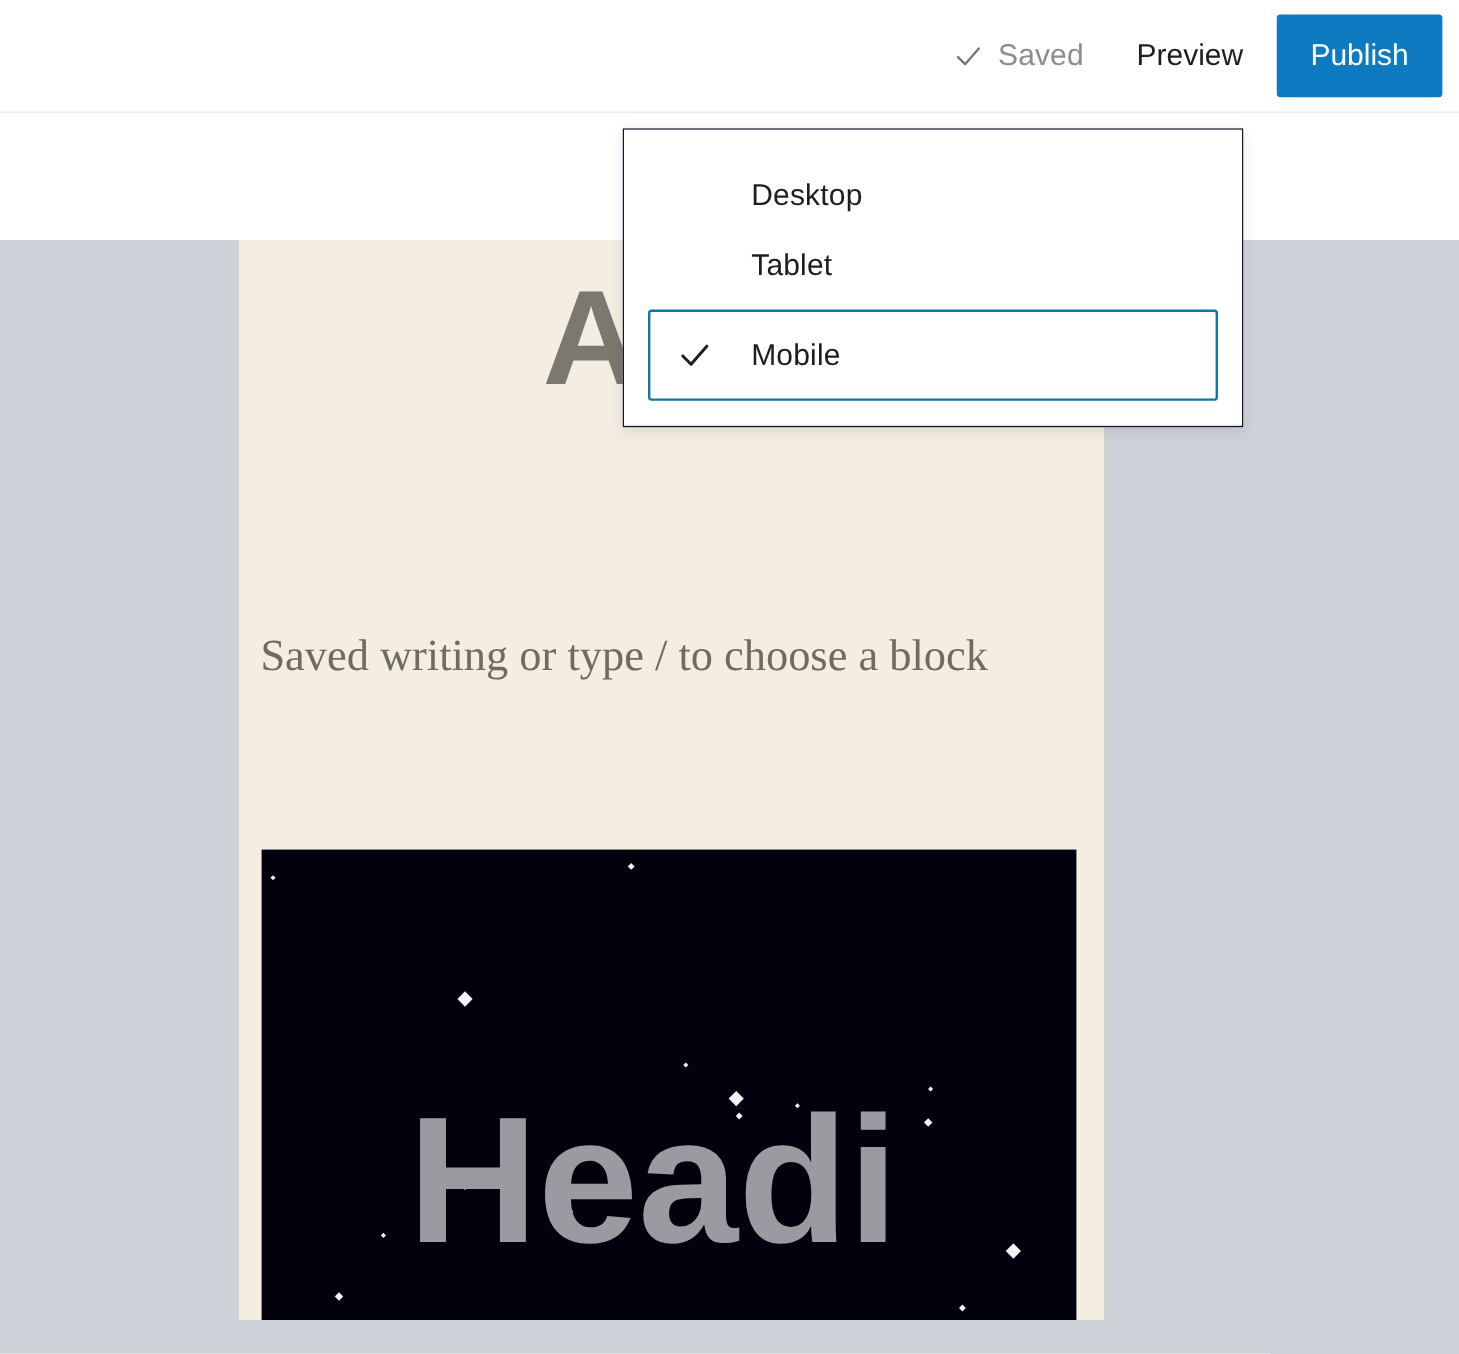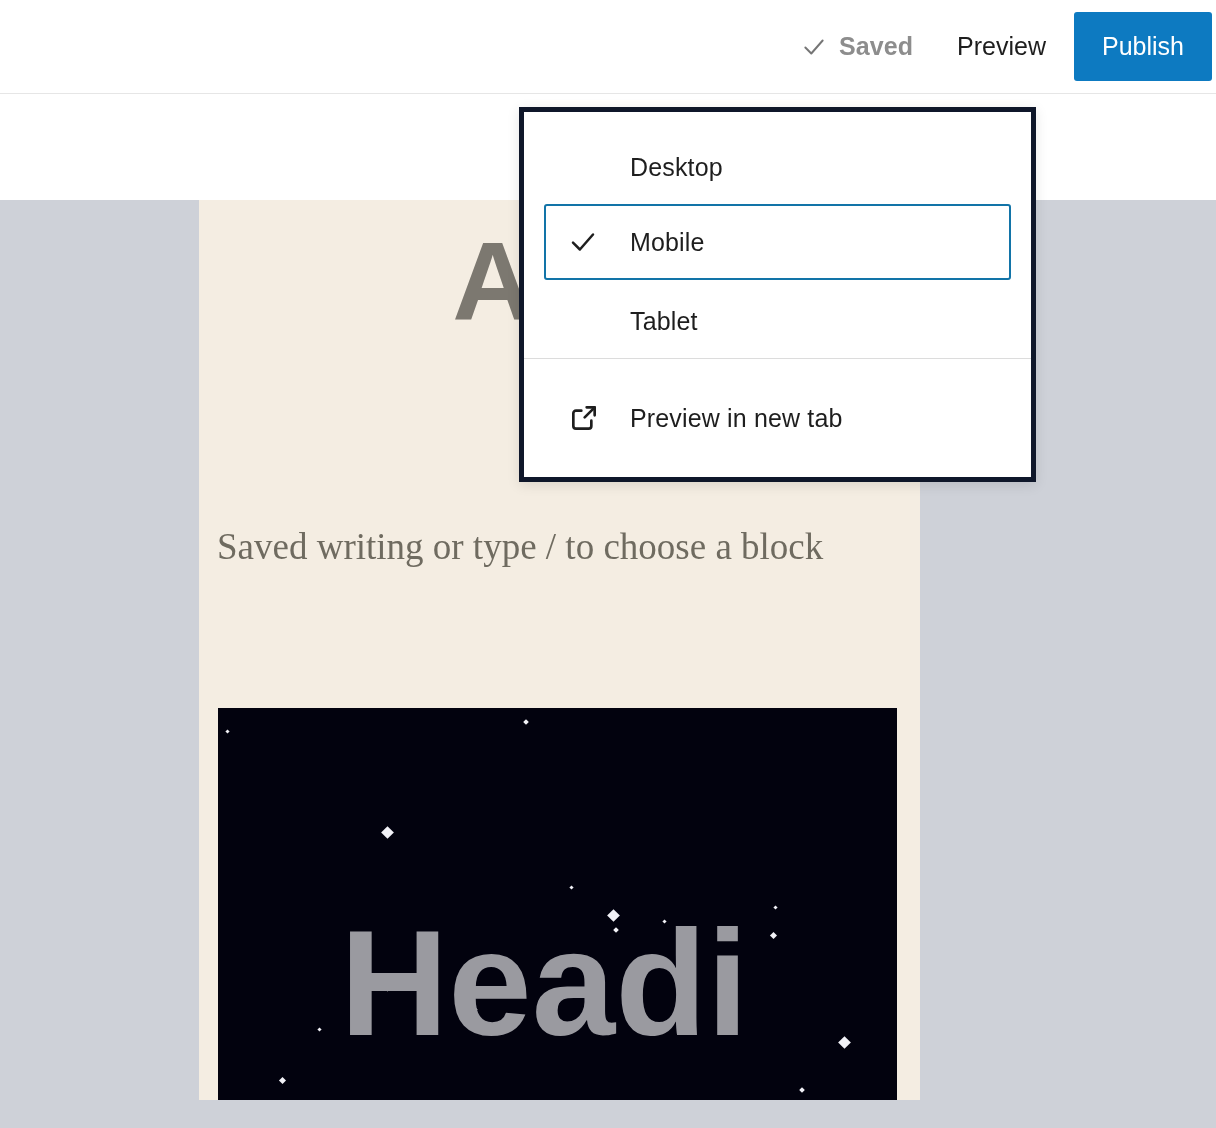--- a/index.html
+++ b/index.html
@@ -39,21 +39,20 @@
     height: 93px;
   }
   .check-icon-gray {
     width: 26px; height: 26px;
     display: block;
   }
   .saved-label {
     font-size: 25px;
     color: #8d8d8d;
     letter-spacing: 0.1px;
-    font-weight: bold;
   }
   .preview-button {
     font-size: 25px;
     color: #1e1e1e;
     padding: 0 28px;
     height: 93px;
     display: flex;
     align-items: center;
     background: transparent;
     border: none;
@@ -62,21 +61,21 @@
     text-align: right;
   }
   .publish-button {
     background: #0d7ac1;
     color: #ffffff;
     font-size: 25px;
     border: none;
     border-radius: 3px;
     height: 69px;
     padding: 0 28px;
-    margin-right: 4px;
+    margin-right: 14px;
     cursor: pointer;
     display: flex;
     align-items: center;
     font-family: "Liberation Sans", sans-serif;
   }
 
   
   .secondbar {
     position: absolute;
     left: 0; top: 93px;
@@ -153,21 +152,21 @@
     transform: rotate(45deg);
   }
 
   
   .dropdown {
     position: absolute;
     left: 519px;
     top: 107px;
     width: 517px;
     background: #ffffff;
-    border: 5px solid #0f172a;
+    border: 1px solid #0f172a;
     box-shadow: 0 3px 12px rgba(0,0,0,0.10);
     box-sizing: border-box;
     z-index: 50;
   }
   .dd-section-top {
     padding: 26px 0 8px 0;
   }
   .dd-item {
     display: flex;
     align-items: center;
@@ -271,48 +270,34 @@
 
 <div class="dropdown">
 
   <div class="dd-section-top">
 
     <div class="dd-item">
       <span class="dd-icon-slot"></span>
       <span class="dd-label">Desktop</span>
     </div>
 
+    <div class="dd-item">
+      <span class="dd-icon-slot"></span>
+      <span class="dd-label">Tablet</span>
+    </div>
+
     <div class="dd-item selected">
       <span class="dd-icon-slot">
         <span class="check-icon-dark">
           <svg viewBox="0 0 24 24" width="30" height="30" fill="none" stroke="#1e1e1e" stroke-width="2" stroke-linecap="round" stroke-linejoin="round">
             <polyline points="4,12.5 9.5,18 20,6"></polyline>
           </svg>
         </span>
       </span>
       <span class="dd-label">Mobile</span>
     </div>
 
-    <div class="dd-item">
-      <span class="dd-icon-slot"></span>
-      <span class="dd-label">Tablet</span>
-    </div>
-
   </div>
 
   <div class="dd-divider"></div>
 
-  <div class="dd-section-bottom">
-    <div class="dd-item">
-      <span class="dd-icon-slot">
-        <span class="extlink-icon">
-          <svg viewBox="0 0 24 24" width="32" height="32" fill="none" stroke="#1e1e1e" stroke-width="2" stroke-linecap="round" stroke-linejoin="round">
-            <path d="M14 4 H20 V10"></path>
-            <line x1="20" y1="4" x2="12.5" y2="11.5"></line>
-            <path d="M17.5 14 V18 a2 2 0 0 1 -2 2 H6 a2 2 0 0 1 -2 -2 V8.5 a2 2 0 0 1 2 -2 H10"></path>
-          </svg>
-        </span>
-      </span>
-      <span class="dd-label">Preview in new tab</span>
-    </div>
-  </div>
 
 </div>
 
 </body></html>

